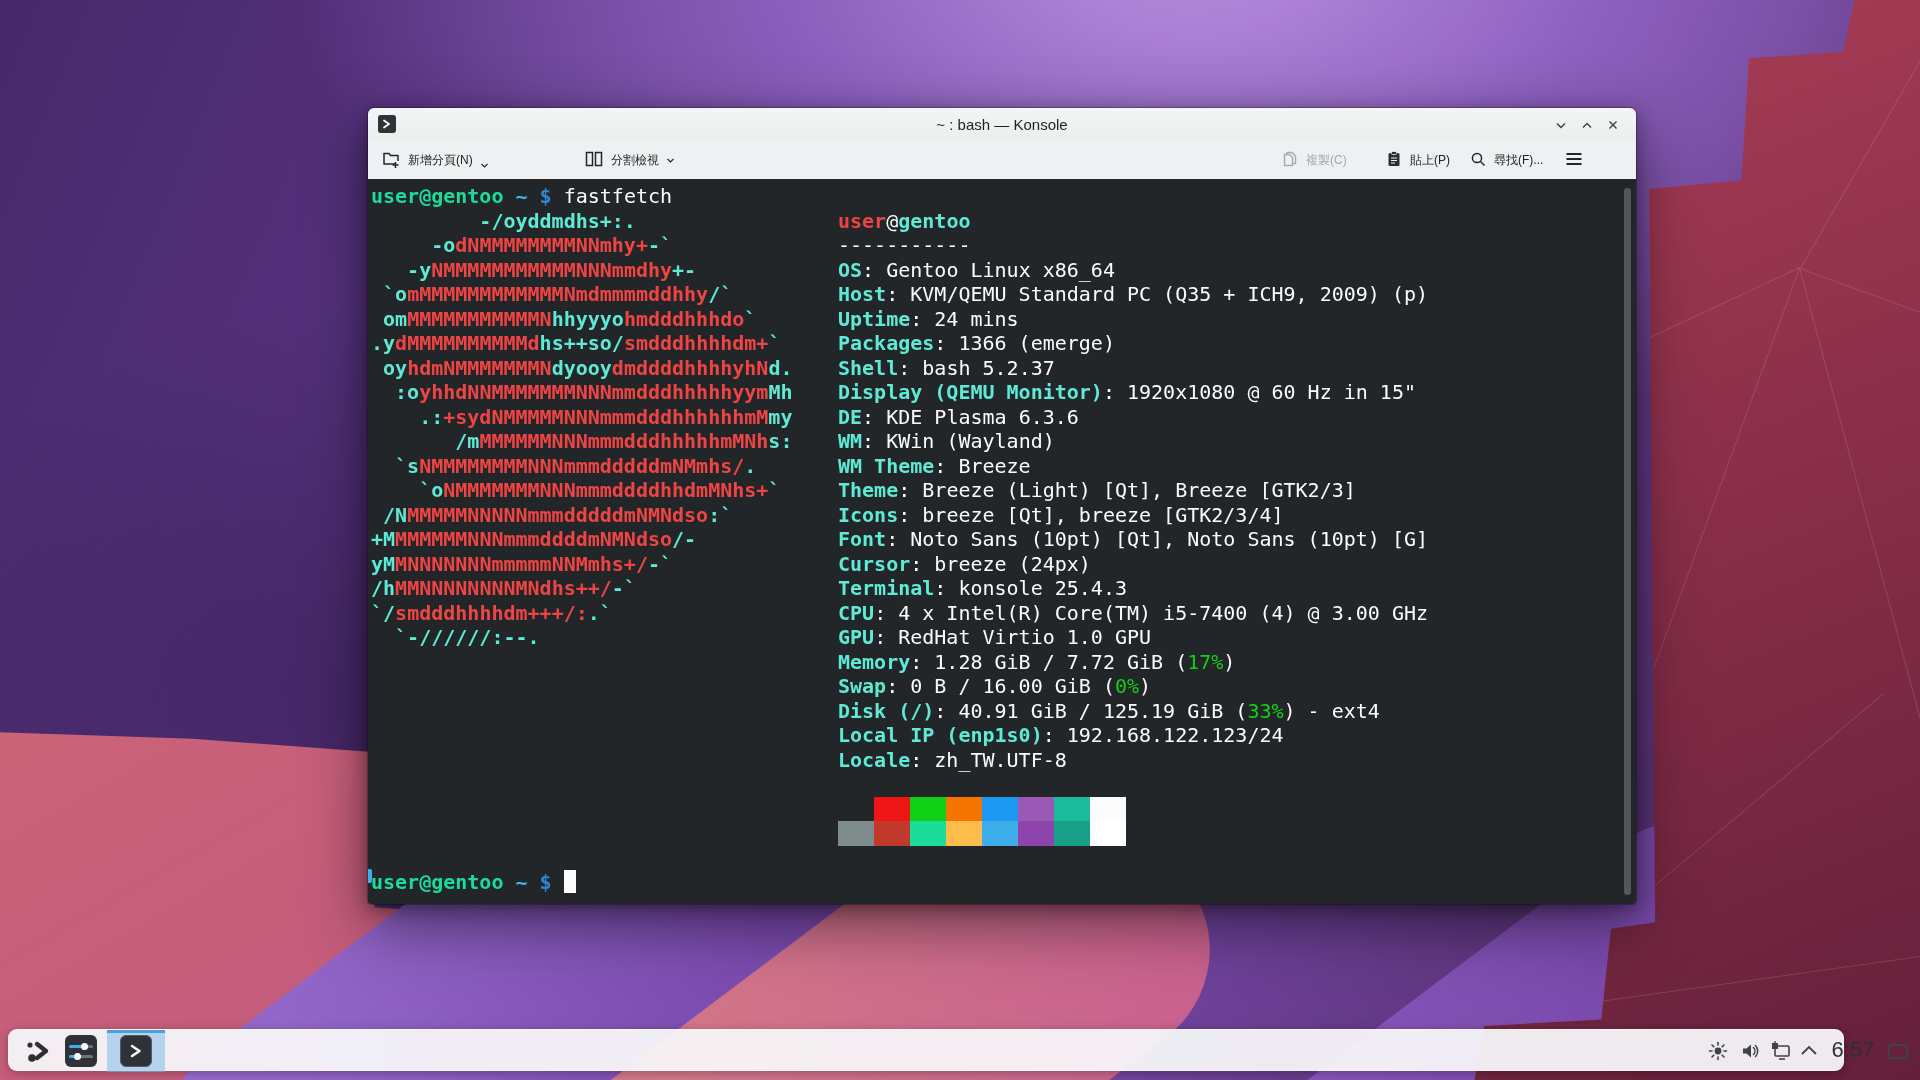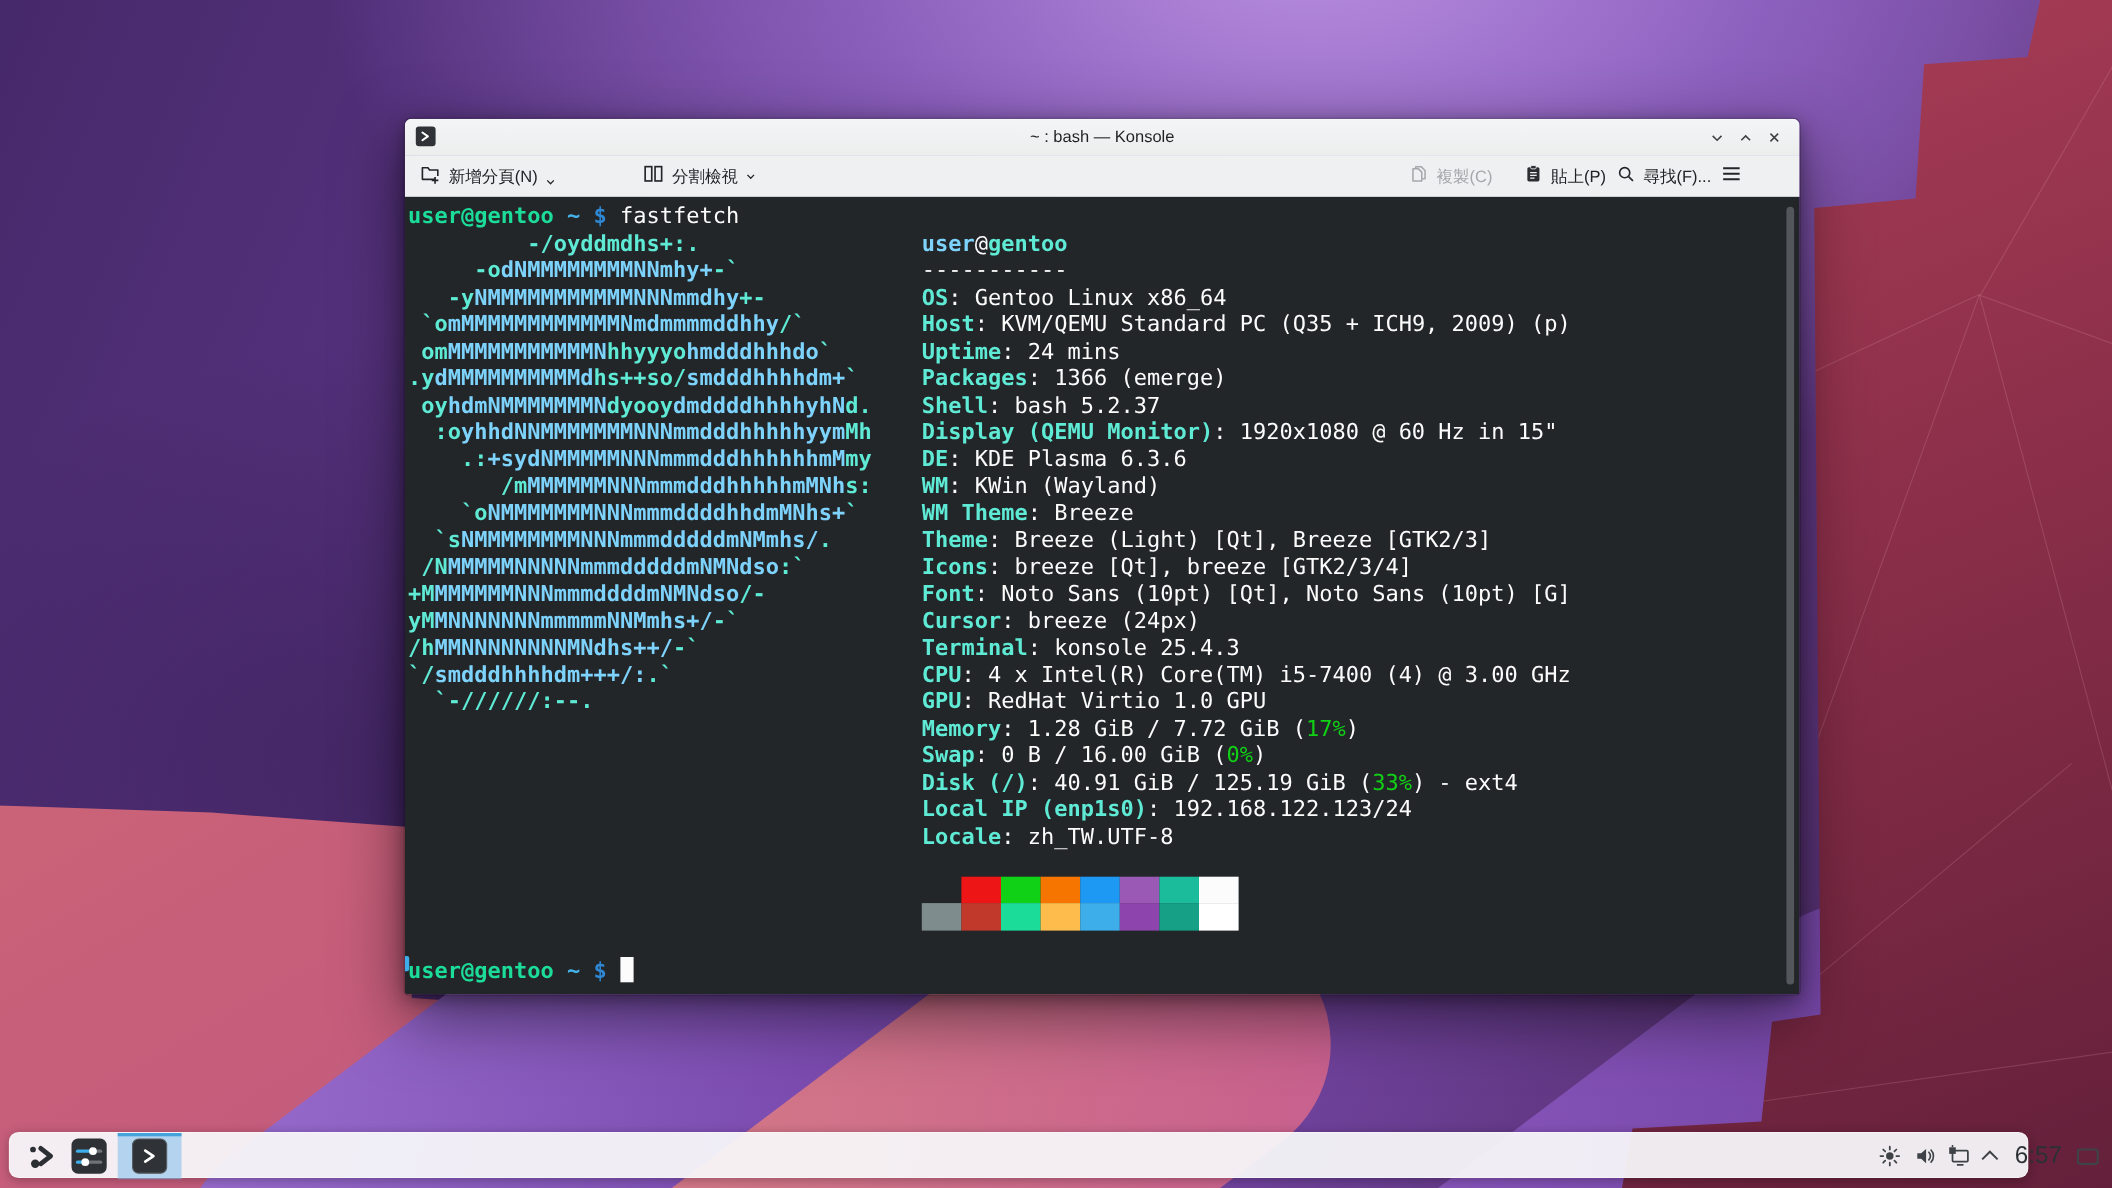--- a/index.html
+++ b/index.html
@@ -33,21 +33,21 @@
     border-radius:6px 6px 3px 3px;overflow:hidden;
     box-shadow:0 20px 60px rgba(0,0,0,.5),0 4px 16px rgba(0,0,0,.35);
     outline:1px solid rgba(0,0,0,.25);}
   .titlebar{position:absolute;left:0;top:0;right:0;height:33px;
     background:linear-gradient(#f4f5f6,#eceded);display:flex;align-items:center;}
   .tb-icon{position:absolute;left:10px;top:7px;width:18px;height:18px;border-radius:3px;
     background:#2f3337;color:#fff;display:flex;align-items:center;justify-content:center;}
   .tb-title{width:100%;text-align:center;font-size:15px;color:#1f2224;}
   .winctl{position:absolute;top:8px;width:18px;height:18px;display:flex;align-items:center;justify-content:center;cursor:pointer;}
   .toolbar{position:absolute;left:0;top:33px;right:0;height:38px;background:#eff0f1;
-    font-size:15px;color:#202326;}
+    font-size:12px;color:#202326;}
   .tbtn{position:absolute;top:0;height:38px;display:flex;align-items:center;gap:7px;cursor:pointer;}
   .tbtn.disabled{color:#a6a8ab;}
   .terminal{position:absolute;left:0;top:71px;right:0;bottom:0;background:#232629;
     font-family:"DejaVu Sans Mono",monospace;font-size:20px;line-height:24.5px;color:#fcfcfc;}
   .tline{white-space:pre;height:24.5px;}
   .cmdline{position:absolute;left:3px;top:5px;white-space:pre;}
   .logo{position:absolute;left:3px;top:29.5px;}
   .infocol{position:absolute;left:470px;top:29.5px;}
   .promptline{position:absolute;left:3px;top:691px;white-space:pre;}
   .cursorblock{display:inline-block;width:12px;height:23px;background:#fcfcfc;vertical-align:-4px;}
@@ -65,21 +65,21 @@
   .task .stripe{position:absolute;left:0;top:0;right:0;height:3px;background:#45a2db;}
   .appicon{width:32px;height:32px;border-radius:6px;background:#2f3337;border:1px solid #565b60;
     display:flex;align-items:center;justify-content:center;box-sizing:border-box;}
   .settingsicon{width:32px;height:32px;border-radius:6px;background:#2e3236;position:relative;}
   .settingsicon .sl{position:absolute;height:3px;border-radius:1.5px;}
   .settingsicon .knob{position:absolute;width:7px;height:7px;border-radius:50%;background:#fff;}
   .clock{position:absolute;left:1814px;top:7px;width:60px;text-align:center;font-size:22px;color:#2d3033;cursor:pointer;}
 </style>
 <style>.c-p{color:#5eead4;font-weight:bold;}
 .c-w{color:#fcfcfc;}
-.c-wb{color:#7dd3fc;font-weight:bold;}
+.c-wb{color:#ef4444;font-weight:bold;}
 .c-g{color:#11d116;}
 .c-gp{color:#1cdc9a;font-weight:bold;}
 .c-tb{color:#45b4ea;font-weight:bold;}
 .c-db{color:#2e87d3;font-weight:bold;}
 </style></head>
 <body>
 
 <div class="screen">
 
   <div class="wp-base"></div>
@@ -193,22 +193,22 @@
           <div class="tline"><span class="c-p">         -/oyddmdhs+:.</span></div>
           <div class="tline"><span class="c-p">     -o</span><span class="c-wb">dNMMMMMMMMNNmhy+</span><span class="c-p">-`</span></div>
           <div class="tline"><span class="c-p">   -y</span><span class="c-wb">NMMMMMMMMMMMNNNmmdhy</span><span class="c-p">+-</span></div>
           <div class="tline"><span class="c-p"> `o</span><span class="c-wb">mMMMMMMMMMMMMNmdmmmmddhhy</span><span class="c-p">/`</span></div>
           <div class="tline"><span class="c-p"> om</span><span class="c-wb">MMMMMMMMMMMN</span><span class="c-p">hhyyyo</span><span class="c-wb">hmdddhhhdo</span><span class="c-p">`</span></div>
           <div class="tline"><span class="c-p">.y</span><span class="c-wb">dMMMMMMMMMMd</span><span class="c-p">hs++so/</span><span class="c-wb">smdddhhhhdm+</span><span class="c-p">`</span></div>
           <div class="tline"><span class="c-p"> oy</span><span class="c-wb">hdmNMMMMMMMN</span><span class="c-p">dyooy</span><span class="c-wb">dmddddhhhhyhN</span><span class="c-p">d.</span></div>
           <div class="tline"><span class="c-p">  :o</span><span class="c-wb">yhhdNNMMMMMMMNNNmmdddhhhhhyym</span><span class="c-p">Mh</span></div>
           <div class="tline"><span class="c-p">    .:</span><span class="c-wb">+sydNMMMMMNNNmmmdddhhhhhhmM</span><span class="c-p">my</span></div>
           <div class="tline"><span class="c-p">       /m</span><span class="c-wb">MMMMMMNNNmmmdddhhhhhmMNh</span><span class="c-p">s:</span></div>
+          <div class="tline"><span class="c-p">  `s</span><span class="c-wb">NMMMMMMMMNNNmmmdddddmNMmhs/</span><span class="c-p">.</span></div>
           <div class="tline"><span class="c-p">    `o</span><span class="c-wb">NMMMMMMMNNNmmmddddhhdmMNhs+</span><span class="c-p">`</span></div>
-          <div class="tline"><span class="c-p">  `s</span><span class="c-wb">NMMMMMMMMNNNmmmdddddmNMmhs/</span><span class="c-p">.</span></div>
           <div class="tline"><span class="c-p"> /N</span><span class="c-wb">MMMMMNNNNNmmmdddddmNMNdso</span><span class="c-p">:`</span></div>
           <div class="tline"><span class="c-p">+M</span><span class="c-wb">MMMMMMNNNmmmddddmNMNdso</span><span class="c-p">/-</span></div>
           <div class="tline"><span class="c-p">yM</span><span class="c-wb">MNNNNNNNmmmmmNNMmhs+/</span><span class="c-p">-`</span></div>
           <div class="tline"><span class="c-p">/h</span><span class="c-wb">MMNNNNNNNNMNdhs++/</span><span class="c-p">-`</span></div>
           <div class="tline"><span class="c-p">`/</span><span class="c-wb">smdddhhhhdm+++/:</span><span class="c-p">.`</span></div>
           <div class="tline"><span class="c-p">  `-//////:--.</span></div>
         </div>
       <div class="infocol">
           <div class="tline"><span class="c-wb">user</span><span class="c-w">@</span><span class="c-p">gentoo</span></div>
           <div class="tline"><span class="c-w">-----------</span></div>

